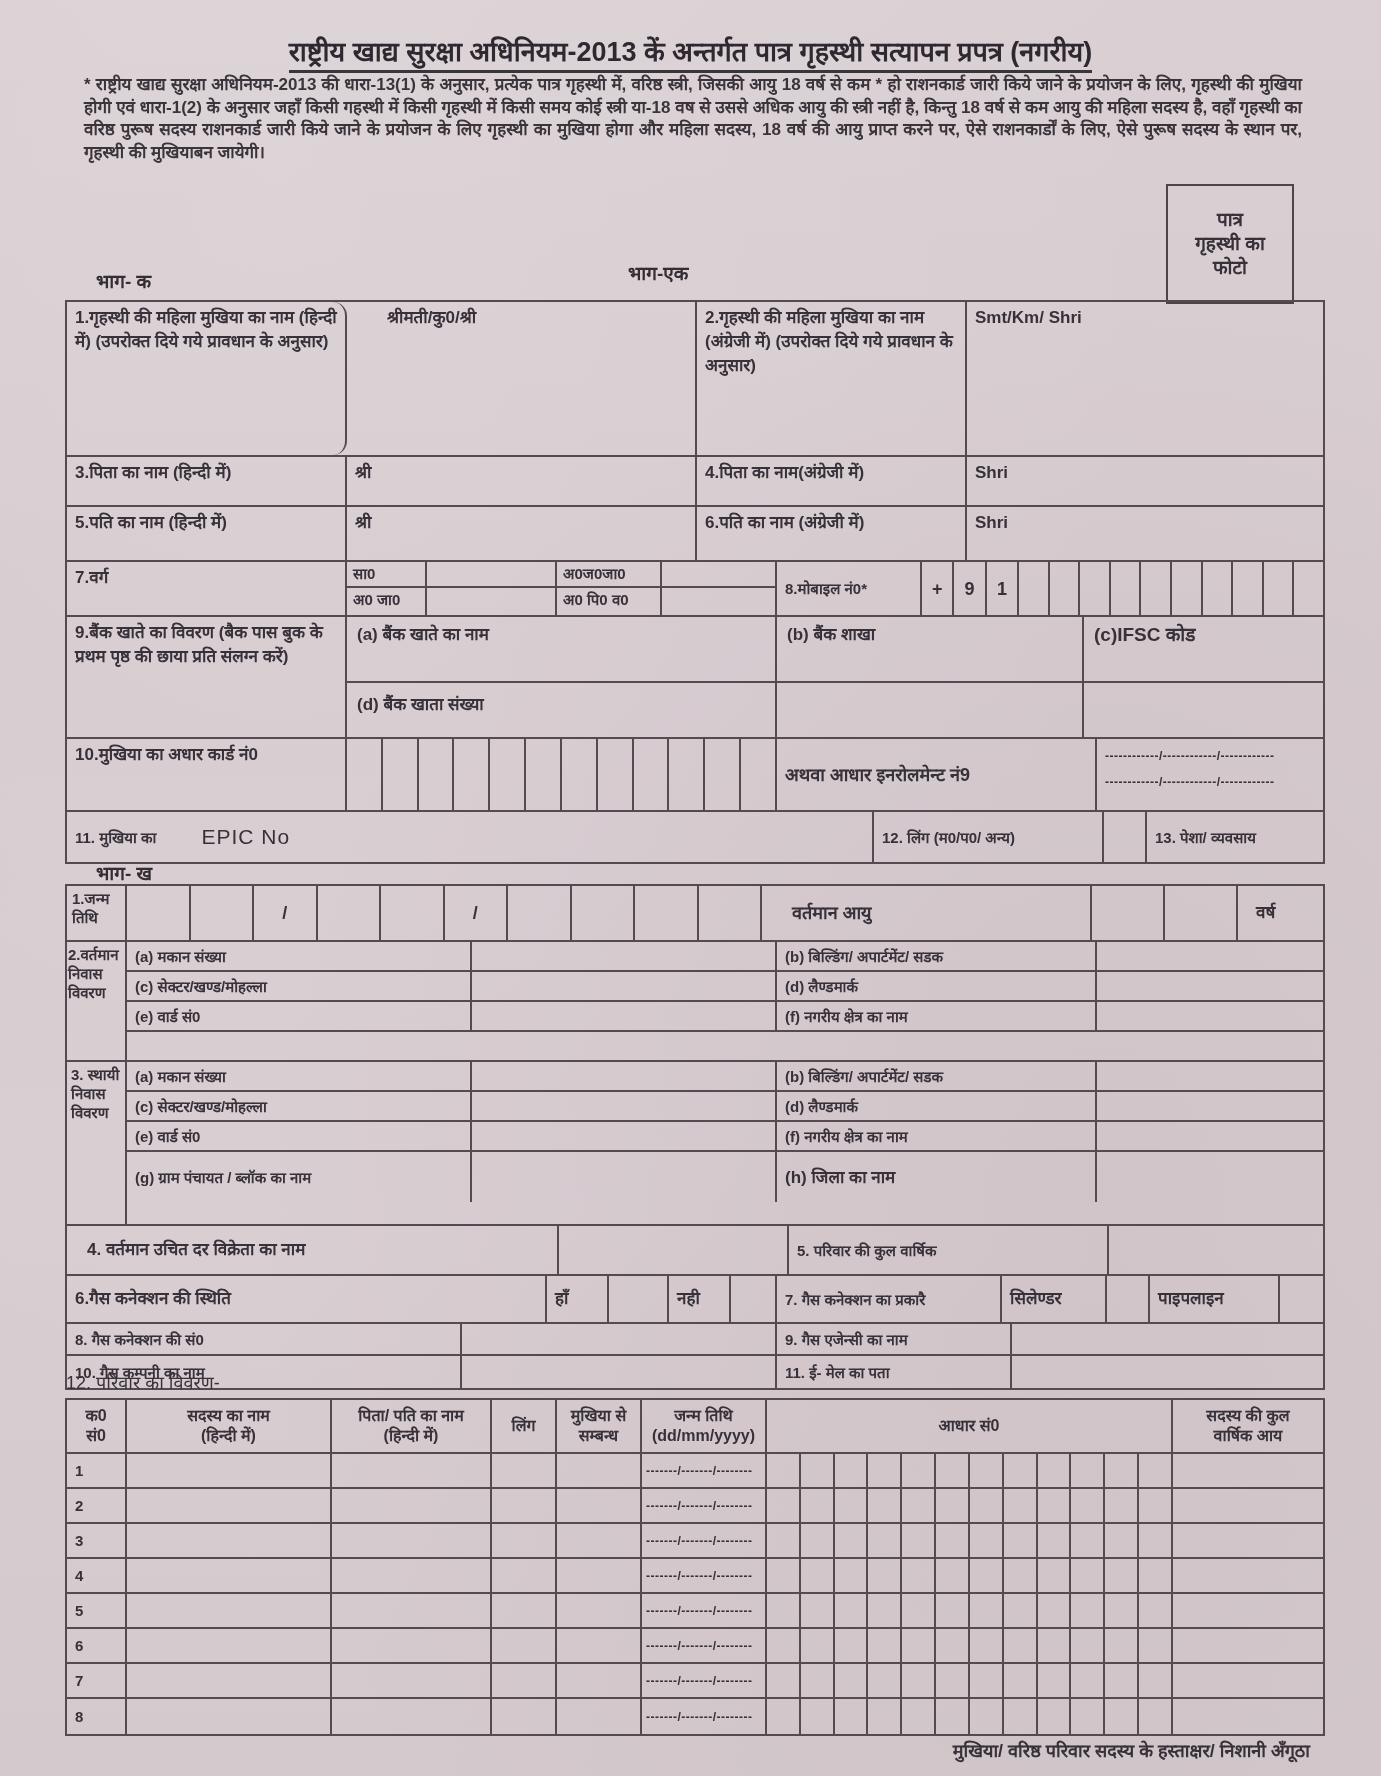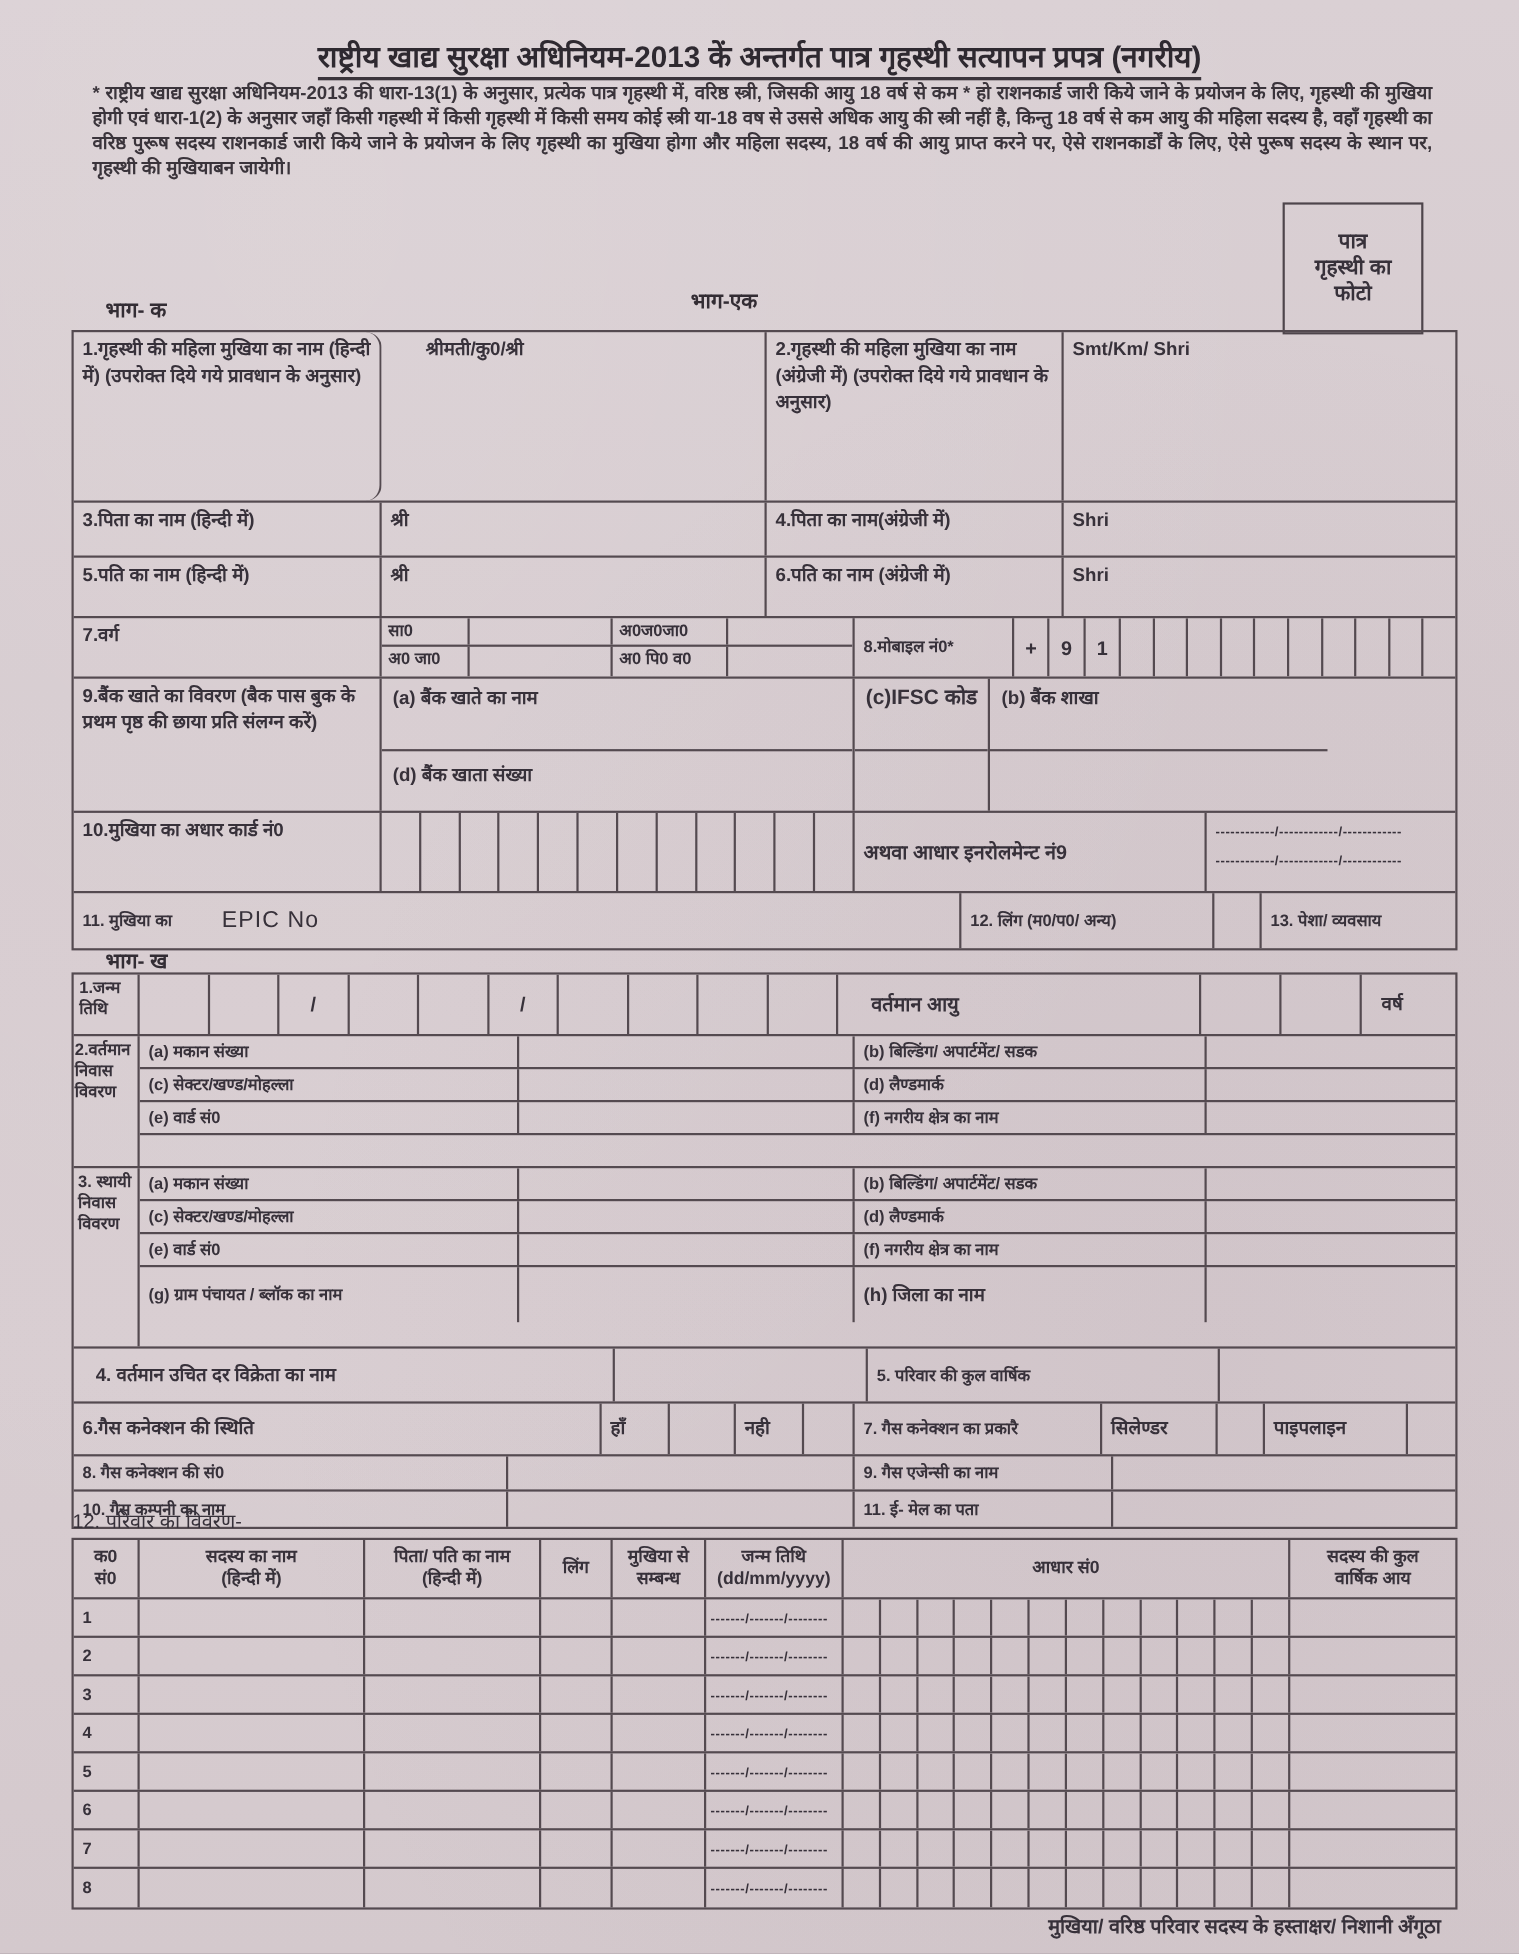--- a/index.html
+++ b/index.html
@@ -129,26 +129,26 @@
         </div>
       </div>
     </div>
 
     <div class="row" style="height:122px;">
       <div class="cell" style="flex:0 0 280px;">9.बैंक खाते का विवरण (बैक पास बुक के प्रथम पृष्ठ की छाया प्रति संलग्न करें)</div>
       <div class="cell np" style="flex:0 0 430px;">
         <div style="height:66px;border-bottom:2px solid #544a50;box-sizing:border-box;padding:6px 10px;">(a) बैंक खाते का नाम</div>
         <div style="height:54px;box-sizing:border-box;padding:10px 10px;">(d) बैंक खाता संख्या</div>
       </div>
+      <div class="cell np" style="flex:0 0 307px;">
+        <div style="height:66px;border-bottom:2px solid #544a50;box-sizing:border-box;padding:6px 10px;">(b) बैंक शाखा</div>
+        <div style="height:54px;"></div>
+      </div>
       <div class="cell np">
         <div style="height:66px;border-bottom:2px solid #544a50;box-sizing:border-box;padding:6px 10px;font-size:19px;">(c)IFSC कोड</div>
-        <div style="height:54px;"></div>
-      </div>
-      <div class="cell np" style="flex:0 0 307px;">
-        <div style="height:66px;border-bottom:2px solid #544a50;box-sizing:border-box;padding:6px 10px;">(b) बैंक शाखा</div>
         <div style="height:54px;"></div>
       </div>
     </div>
 
     <div class="row" style="height:73px;">
       <div class="cell" style="flex:0 0 280px;">10.मुखिया का अधार कार्ड नं0</div>
       <div class="cell np" style="flex:0 0 430px;">
         <div class="boxes" style="height:100%;">
             <div class="box"></div>
             <div class="box"></div>

